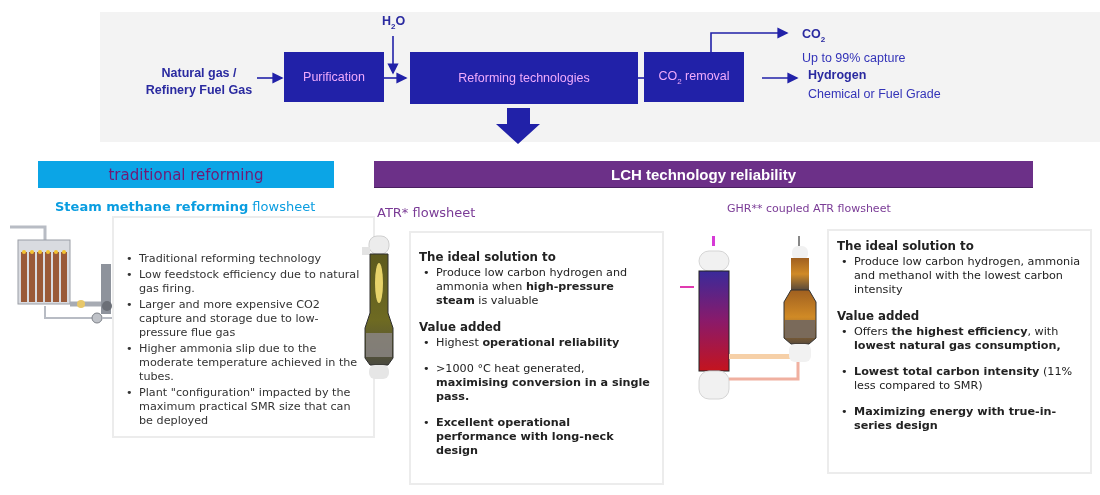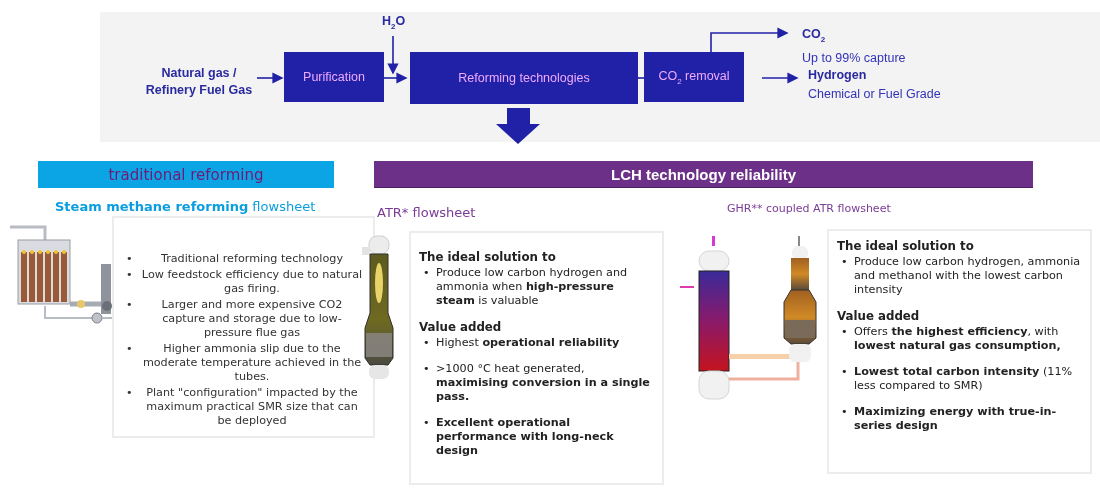--- a/index.html
+++ b/index.html
@@ -24,21 +24,21 @@
   #atr-title { left:377px; top:205px; color:#7a3b96; font-size:13px; }
   #ghr-title { left:727px; top:202px; color:#7a3b96; font-size:11px; }
 
   .card { position:absolute; background:#ffffff; border:2px solid #ececec; box-sizing:border-box; font-size:11.2px; line-height:14px; color:#222; }
   .card ul { margin:0; padding:0; list-style:none; }
   .card li { position:relative; padding-left:17px; }
   .card li::before { content:"•"; position:absolute; left:4px; top:0; }
   .card .h { font-weight:bold; font-size:11.8px; margin-bottom:2px; }
   .card b { font-weight:bold; }
 
-  #smr-card { left:112px; top:216px; width:263px; height:222px; padding:34px 8px 0 8px; color:#333;text-align:center; }
+  #smr-card { left:112px; top:216px; width:263px; height:222px; padding:34px 8px 0 8px; color:#333; }
   #smr-card li { margin-bottom:2px; }
   #atr-card { left:409px; top:231px; width:255px; height:254px; padding:17px 8px 0 8px; }
   #ghr-card { left:827px; top:229px; width:265px; height:245px; padding:8px 8px 0 8px; }
   .gap { height:12px; }
 </style>
 </head>
 <body>
 
 <div id="process-band" class="abs"></div>
 

